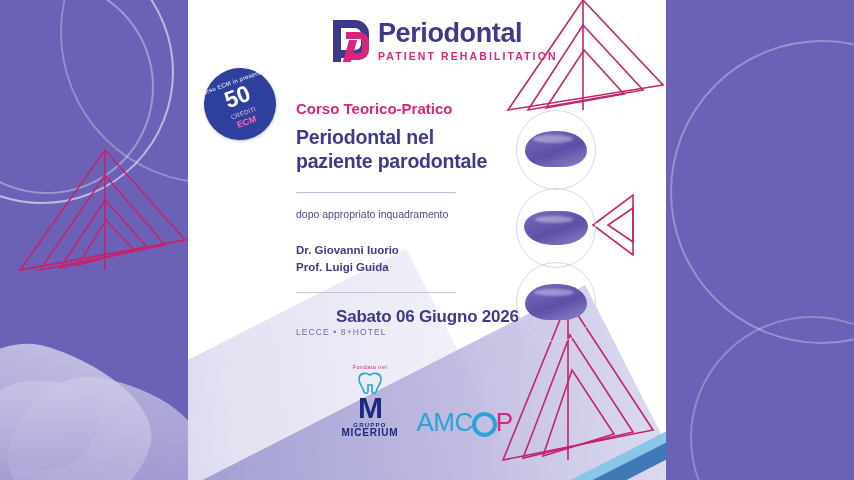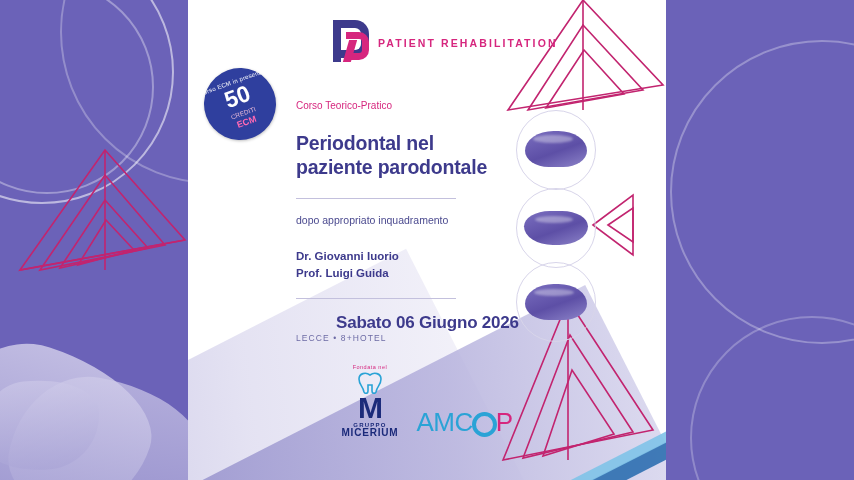--- a/index.html
+++ b/index.html
@@ -154,23 +154,23 @@
   }
   .badge .b1 { font-size: 6px; margin-top: 10px; letter-spacing: .3px; color:#ffffff; }
   .badge .b2 { font-size: 23px; font-weight: bold; line-height: 1; margin-top: 1px; }
   .badge .b3 { font-size: 6.5px; margin-top: 2px; color:#e8b9d8; }
   .badge .b4 { font-size: 9px; font-weight: bold; margin-top: 1px; color:#ff69b4; }
 
   
   .content { position: absolute; left: 108px; top: 100px; width: 250px; }
   .kicker {
     color: #d6267e;
-    font-size: 10px;
-    font-weight: normal;
-    margin-bottom: 21px;
+    font-size: 15px;
+    font-weight: bold;
+    margin-bottom: 9px;
   }
   .title {
     color: #3d3a8c;
     font-size: 19.5px;
     font-weight: bold;
     line-height: 1.22;
     letter-spacing: -0.2px;
   }
   .rule {
     width: 160px; height: 1px;
@@ -360,20 +360,21 @@
     </div>
 
     <div class="logo">
       <div class="logo-mark">
         <div class="p-stem"></div>
         <div class="p-bowl"></div>
         <div class="r-bowl"></div>
         <div class="r-leg"></div>
       </div>
       <div class="logo-text">
+        <div class="logo-title">Periodontal</div>
         <div class="logo-sub">PATIENT REHABILITATION</div>
       </div>
     </div>
 
     <div class="badge">
       <div class="b1">Corso ECM in presenza</div>
       <div class="b2">50</div>
       <div class="b3">CREDITI</div>
       <div class="b4">ECM</div>
     </div>

